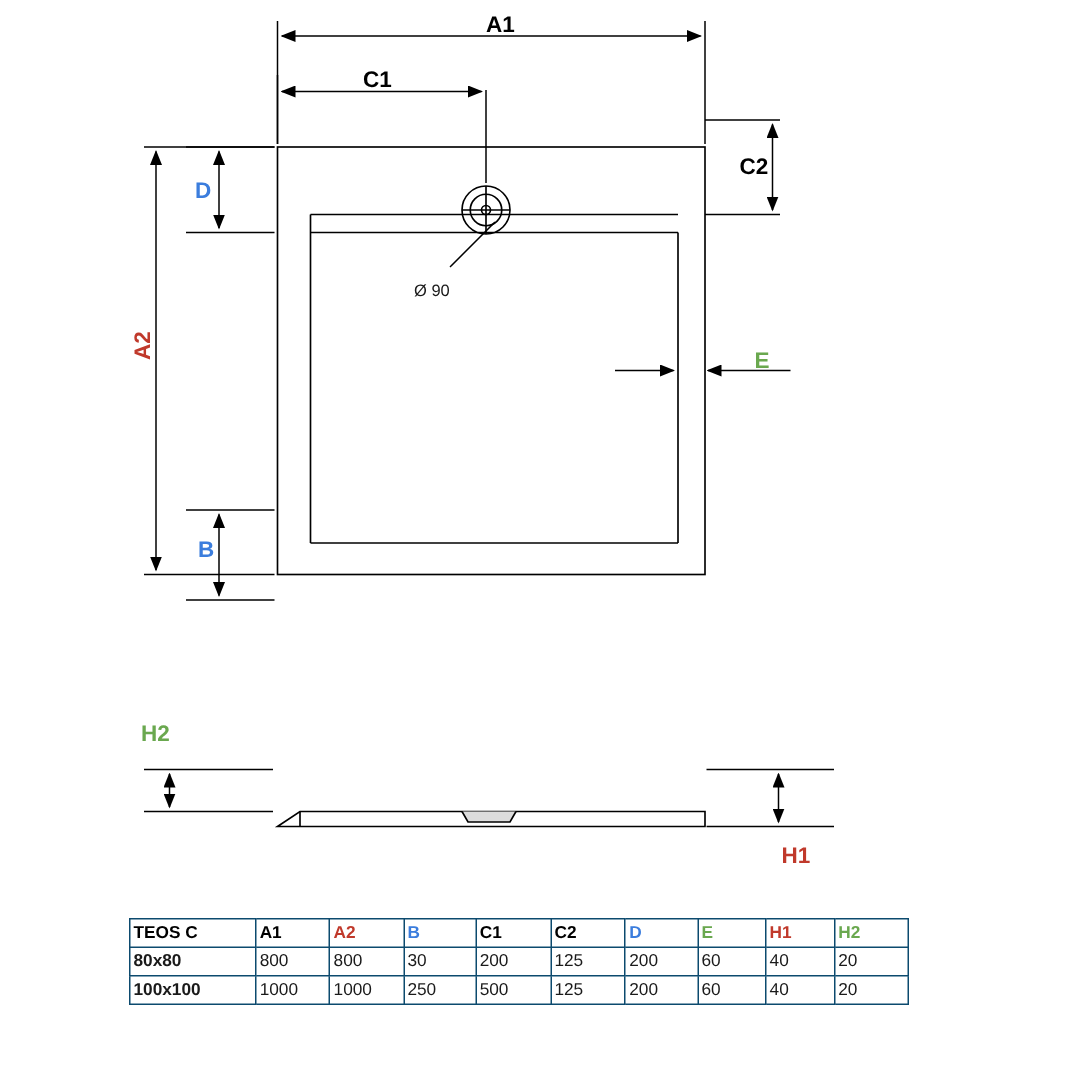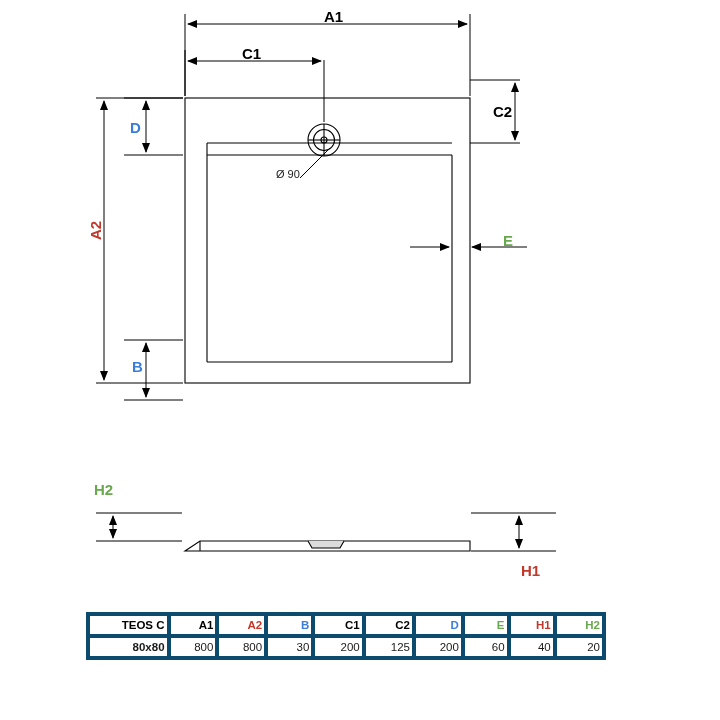--- a/index.html
+++ b/index.html
@@ -2,21 +2,21 @@
 <html><head>
 <meta charset="utf-8">
 <style>
   html,body{margin:0;padding:0;background:#ffffff;}
   body{width:720px;height:720px;overflow:hidden;font-family:"Liberation Sans",sans-serif;color:#1a1a1a;}
   #stage{position:relative;width:720px;height:552px;}
   svg{position:absolute;left:0;top:0;width:720px;height:720px;}
   .lbl{font-family:"Liberation Sans",sans-serif;font-size:15px;font-weight:bold;}
   table{border-collapse:collapse;}
   #spec-table{position:absolute;left:86px;top:612px;width:520px;}
-  #spec-table td,#spec-table th{border:4px solid #0c4a6e;font-size:11.5px;text-align:right;height:18px;padding:0 2px;font-family:"Liberation Sans",sans-serif;}
+  #spec-table td,#spec-table th{border:1px solid #0c4a6e;font-size:11.5px;text-align:left;height:18px;padding:0 2px;font-family:"Liberation Sans",sans-serif;}
   #spec-table th{font-weight:bold;}
   #spec-table td.rowhdr{font-weight:bold;}
   .c-a1{color:#000;}
   .c-a2{color:#c0392b;}
   .c-b{color:#3b7ddd;}
   .c-c1{color:#000;}
   .c-c2{color:#000;}
   .c-d{color:#3b7ddd;}
   .c-e{color:#6aa84f;}
   .c-h1{color:#c0392b;}
@@ -121,21 +121,21 @@
 
   <div class="lbl c-a1" style="position:absolute;left:324px;top:8px;">A1</div>
   <div class="lbl c-c1" style="position:absolute;left:242px;top:45px;">C1</div>
   <div class="lbl c-c2" style="position:absolute;left:493px;top:103px;">C2</div>
   <div class="lbl c-d" style="position:absolute;left:130px;top:119px;">D</div>
   <div class="lbl c-a2" style="position:absolute;left:87px;top:240px;transform:rotate(-90deg);transform-origin:left top;">A2</div>
   <div class="lbl c-e" style="position:absolute;left:503px;top:232px;">E</div>
   <div class="lbl c-b" style="position:absolute;left:132px;top:358px;">B</div>
   <div class="lbl c-h2" style="position:absolute;left:94px;top:481px;">H2</div>
   <div class="lbl c-h1" style="position:absolute;left:521px;top:562px;">H1</div>
-  <div style="position:absolute;left:276px;top:168px;font-size:11px;font-family:'Liberation Sans',sans-serif;">Ø 90</div>
+  <div style="position:absolute;left:276px;top:188px;font-size:11px;font-family:'Liberation Sans',sans-serif;">Ø 90</div>
 
   <table id="spec-table">
     <thead>
       <tr>
         <th style="width:86px;color:#000;">TEOS C</th>
         <th style="width:48px;color:#000;">A1</th>
         <th style="width:48px;color:#c0392b;">A2</th>
         <th style="width:48px;color:#3b7ddd;">B</th>
         <th style="width:50px;color:#000;">C1</th>
         <th style="width:50px;color:#000;">C2</th>
@@ -151,16 +151,28 @@
         <td>800</td>
         <td>800</td>
         <td>30</td>
         <td>200</td>
         <td>125</td>
         <td>200</td>
         <td>60</td>
         <td>40</td>
         <td>20</td>
       </tr>
+      <tr>
+        <td class="rowhdr">100x100</td>
+        <td>1000</td>
+        <td>1000</td>
+        <td>250</td>
+        <td>500</td>
+        <td>125</td>
+        <td>200</td>
+        <td>60</td>
+        <td>40</td>
+        <td>20</td>
+      </tr>
     </tbody>
   </table>
 
 </div>
 
 </body></html>

